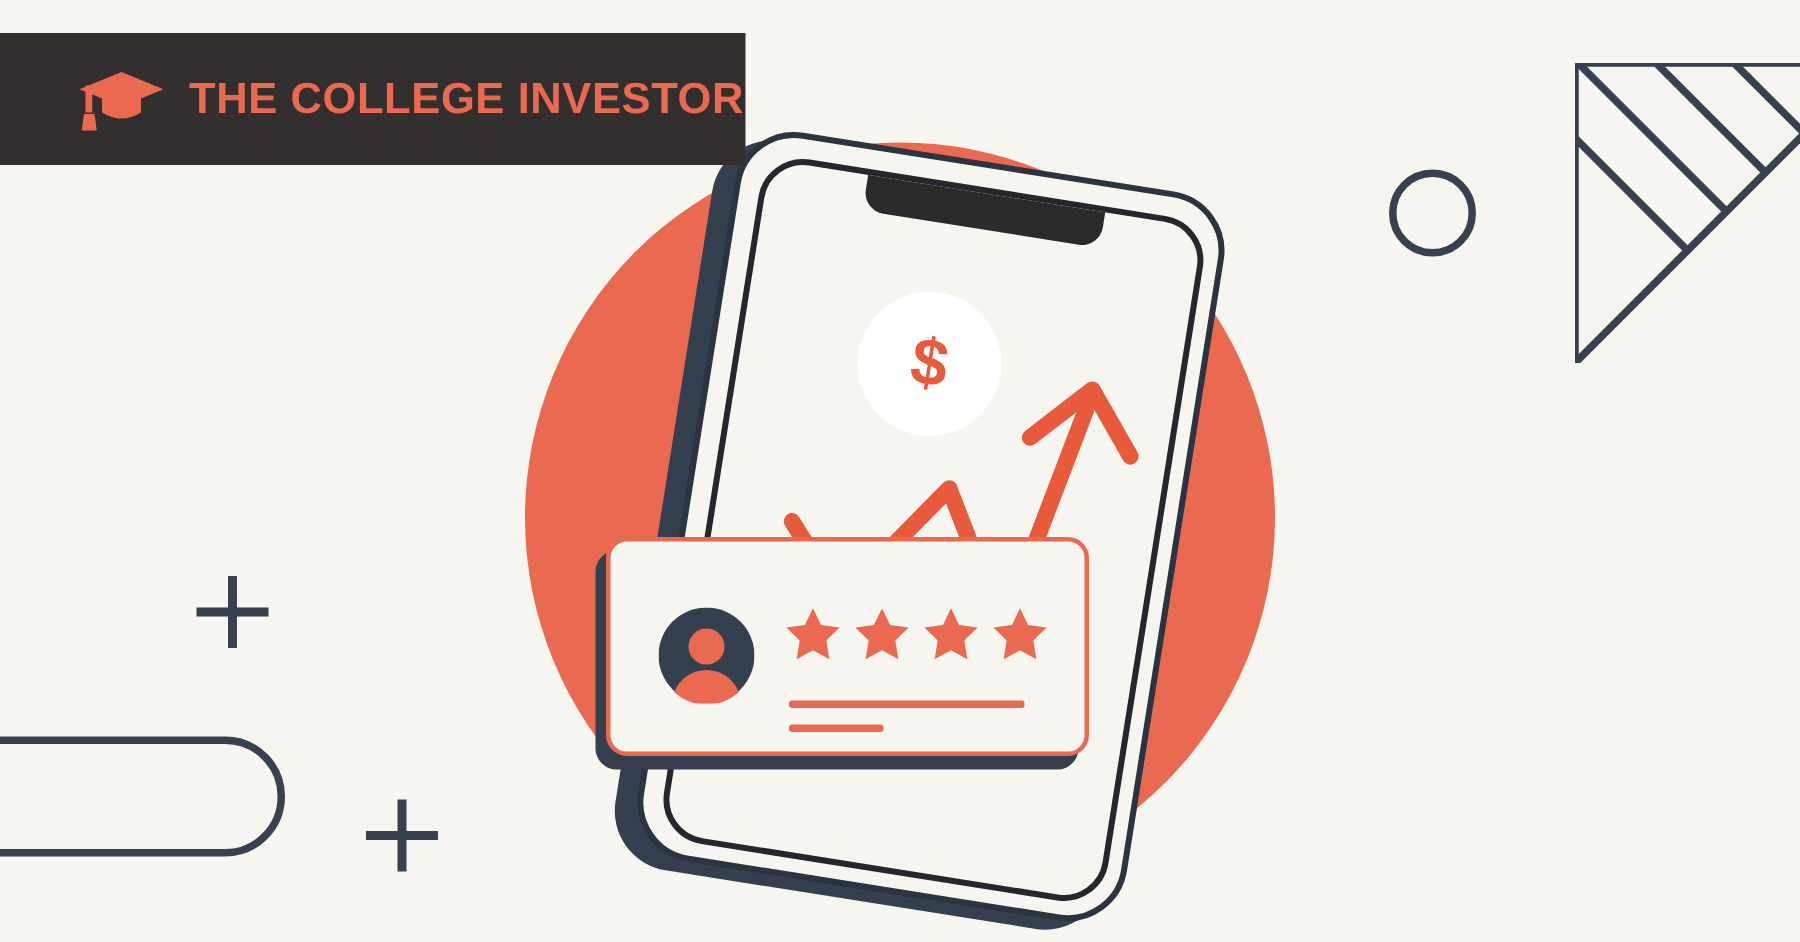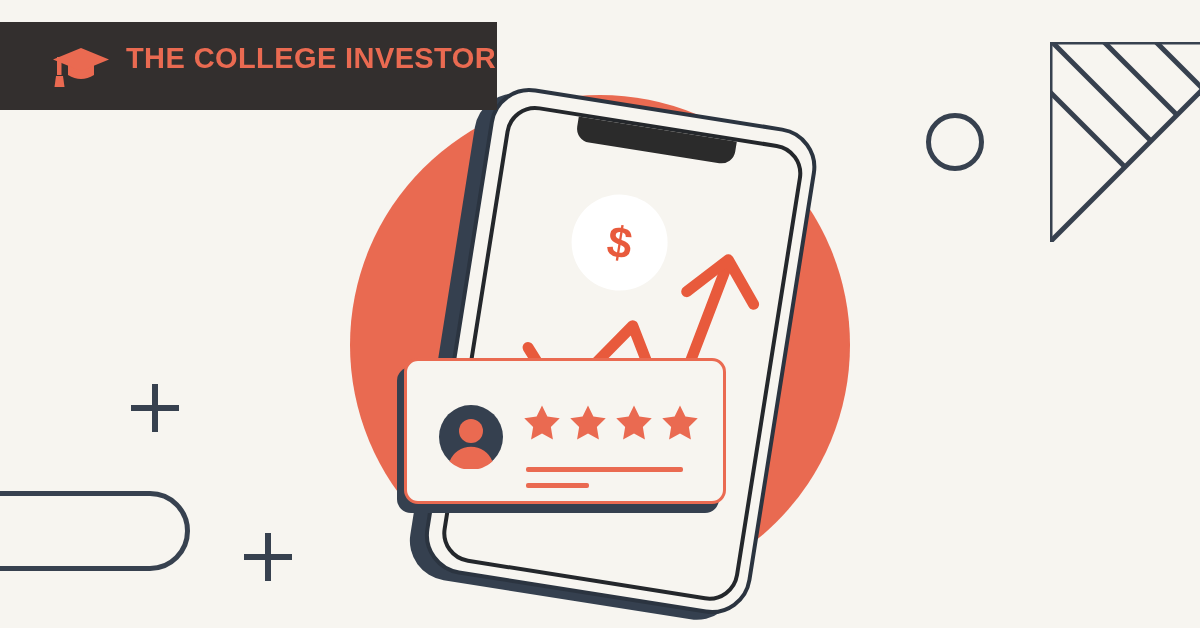--- a/index.html
+++ b/index.html
@@ -31,21 +31,21 @@
   #plus-1{left:131px;top:384px;width:48px;height:48px;}
   #plus-2{left:244px;top:533px;width:48px;height:48px;}
 
   #striped-triangle{left:1050px;top:42px;width:200px;height:200px;}
 
   
   #brand-bar{
     position:absolute;left:-10px;top:22px;width:507px;height:88px;
     background:#332F2E;display:flex;align-items:center;
   }
-  #brand-inner{display:flex;align-items:flex-start;margin-left:62px;}
+  #brand-inner{display:flex;align-items:center;margin-left:62px;}
   #brand-cap{width:58px;height:45px;margin-right:16px;flex:0 0 auto;}
   #brand-text{
     color:#EA6A51;font-size:29px;font-weight:bold;
     letter-spacing:.4px;white-space:nowrap;line-height:1;
     font-family:"Liberation Sans", sans-serif;
   }
 
   
   #illustration{position:absolute;left:0;top:0;width:1200px;height:628px;}
   #coral-circle{

